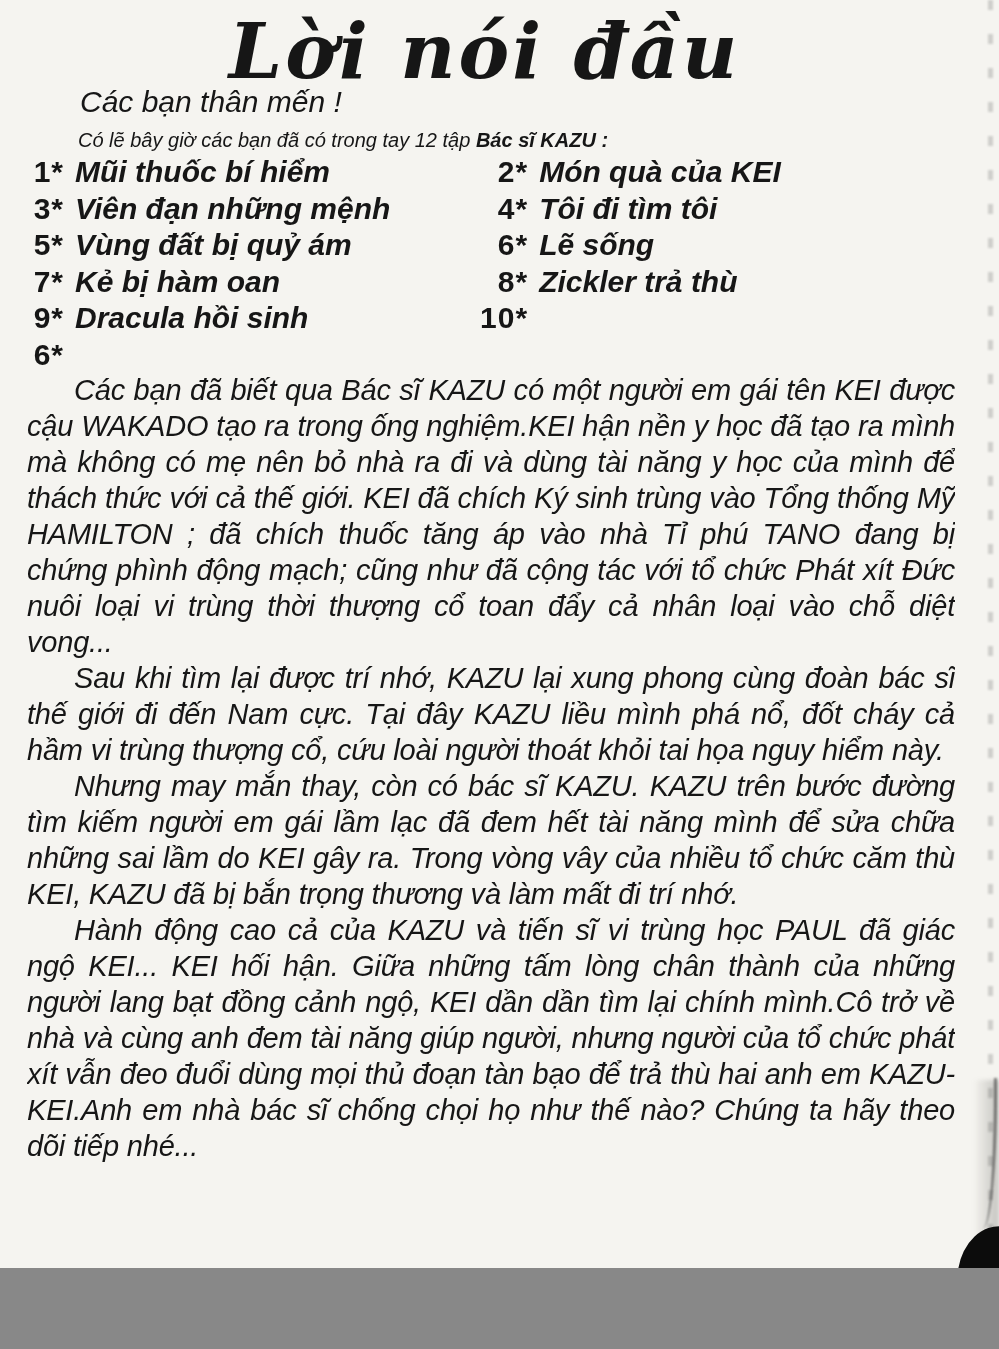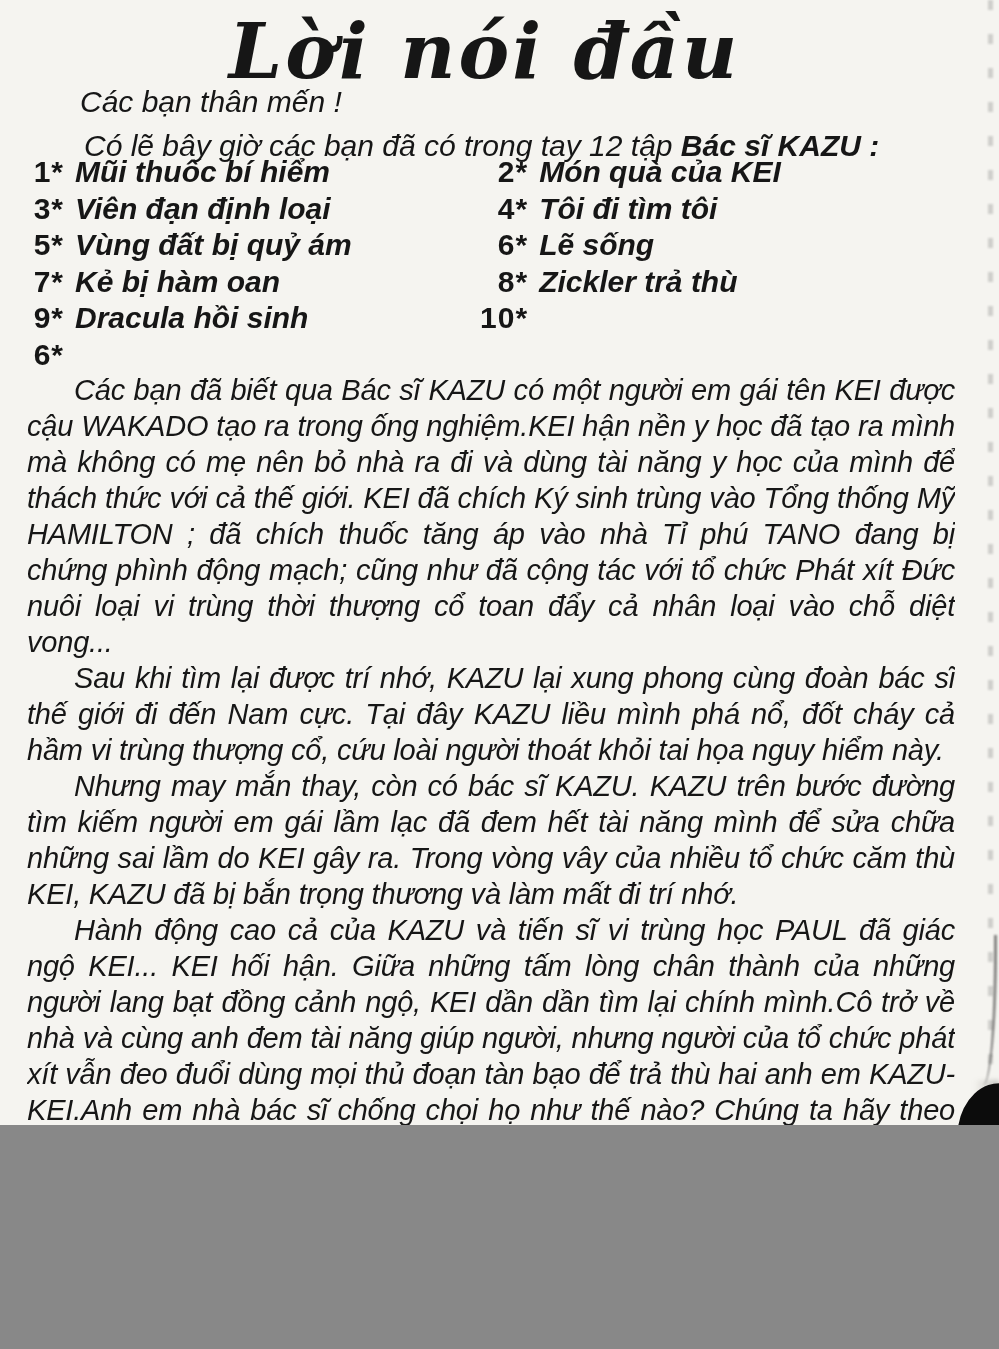--- a/index.html
+++ b/index.html
@@ -1,18 +1,18 @@
 <!DOCTYPE html>
 <html><head>
 <meta charset="utf-8">
 <style>
   html,body{margin:0;padding:0;background:#888;}
   .page{
     position:relative;
-    width:999px;height:1125px;
+    width:999px;height:1268px;
     margin:0 auto;
     background:#f5f4f0;
     color:#161616;
     overflow:hidden;
     font-family:"Liberation Sans", sans-serif;
   }
   
   .right-gutter{
     position:absolute;top:0;bottom:0;right:6px;width:5px;
     background:repeating-linear-gradient(
@@ -48,22 +48,22 @@
     font-family:"DejaVu Serif", serif;
     font-style:italic;font-weight:bold;
     font-size:76px;line-height:104px;
     letter-spacing:3px;
   }
   .greeting{
     position:absolute;left:76px;top:78px;margin:4px;
     font-style:italic;font-size:30px;line-height:40px;
   }
   .intro{
-    position:absolute;left:76px;right:44px;top:118px;margin:8px;
-    font-style:italic;font-size:30px;line-height:40px;
+    position:absolute;left:76px;right:44px;top:118px;margin:2px;
+    font-style:italic;font-size:20px;line-height:40px;
     white-space:nowrap;
   }
   .intro .em{font-weight:bold;}
 
   .volumes{
     position:absolute;left:4px;right:38px;top:154px;
     display:grid;
     grid-template-columns:48.5% 51.5%;
     grid-auto-rows:36.5px;
     align-items:center;
@@ -109,21 +109,21 @@
     <div class="vol">
         <span class="num">1*</span>
         <span class="vtitle">Mũi thuốc bí hiểm</span>
       </div>
     <div class="vol">
         <span class="num">2*</span>
         <span class="vtitle">Món quà của KEI</span>
       </div>
     <div class="vol">
         <span class="num">3*</span>
-        <span class="vtitle">Viên đạn định loại</span>
+        <span class="vtitle">Viên đạn những mệnh</span>
       </div>
     <div class="vol">
         <span class="num">4*</span>
         <span class="vtitle">Tôi đi tìm tôi</span>
       </div>
     <div class="vol">
         <span class="num">5*</span>
         <span class="vtitle">Vùng đất bị quỷ ám</span>
       </div>
     <div class="vol">

